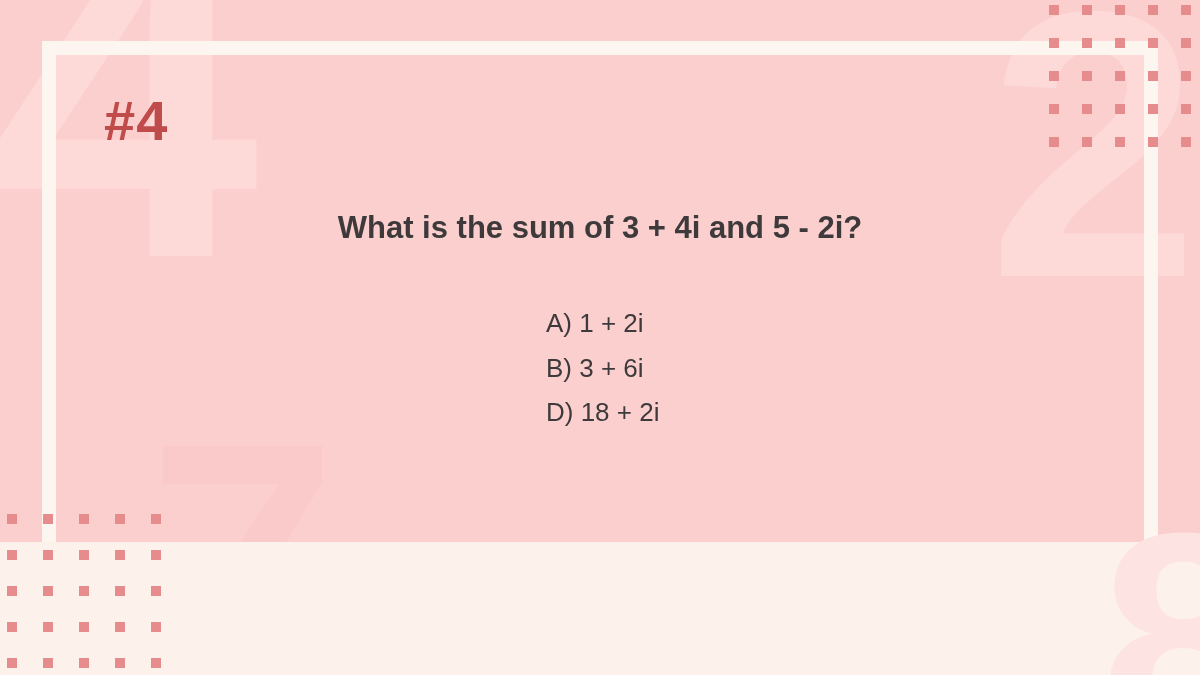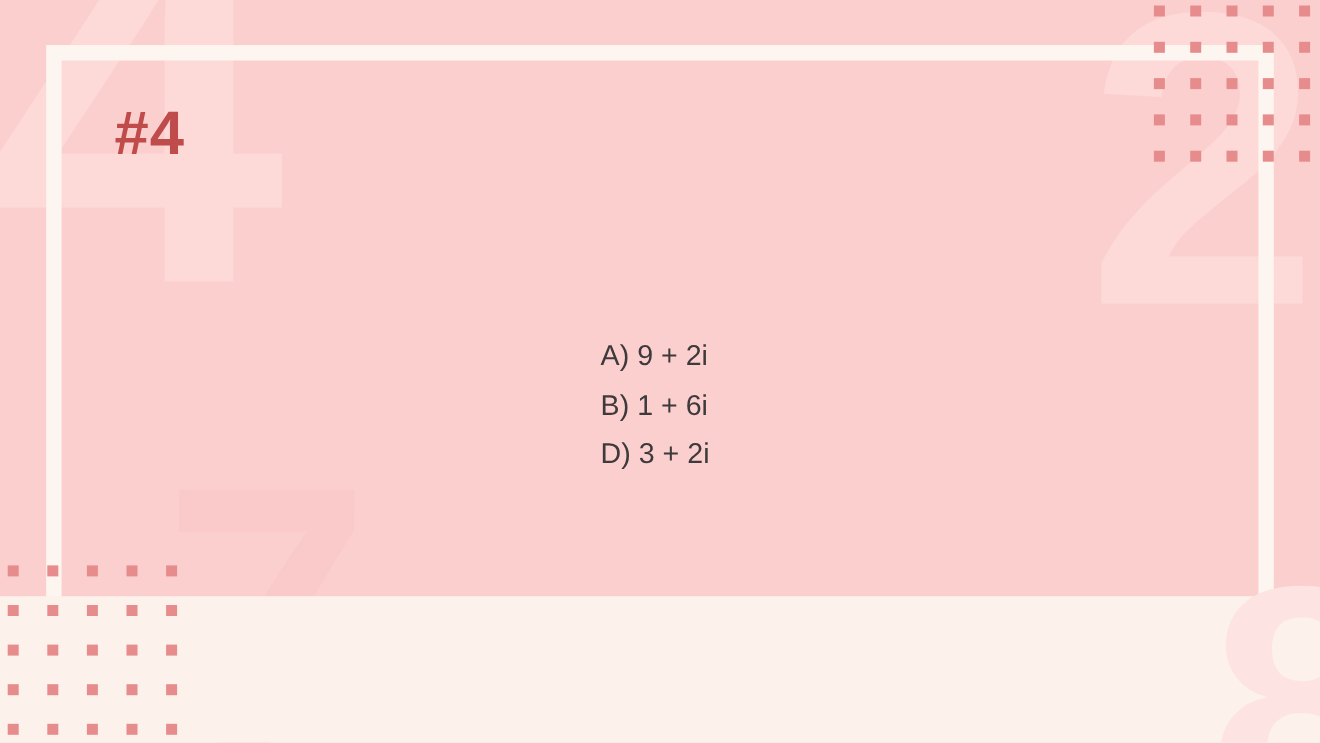--- a/index.html
+++ b/index.html
@@ -144,20 +144,21 @@
       <div class="dot" style="left: 144px; top: 108px; width: 10px; height: 10px;"></div>
       <div class="dot" style="left: 0px; top: 144px; width: 10px; height: 10px;"></div>
       <div class="dot" style="left: 36px; top: 144px; width: 10px; height: 10px;"></div>
       <div class="dot" style="left: 72px; top: 144px; width: 10px; height: 10px;"></div>
       <div class="dot" style="left: 108px; top: 144px; width: 10px; height: 10px;"></div>
       <div class="dot" style="left: 144px; top: 144px; width: 10px; height: 10px;"></div>
     </div>
 
   <div class="slide-number">#4</div>
 
+  <div class="question">What is the sum of 3 + 4i and 5 - 2i?</div>
 
   <ul class="options">
-    <li>A) 9 + 2i</li>
-    <li>B) 1 + 6i</li>
-    <li>D) 3 + 2i</li>
+    <li>A) 1 + 2i</li>
+    <li>B) 3 + 6i</li>
+    <li>D) 18 + 2i</li>
   </ul>
 
 </div>
 
 </body></html>

